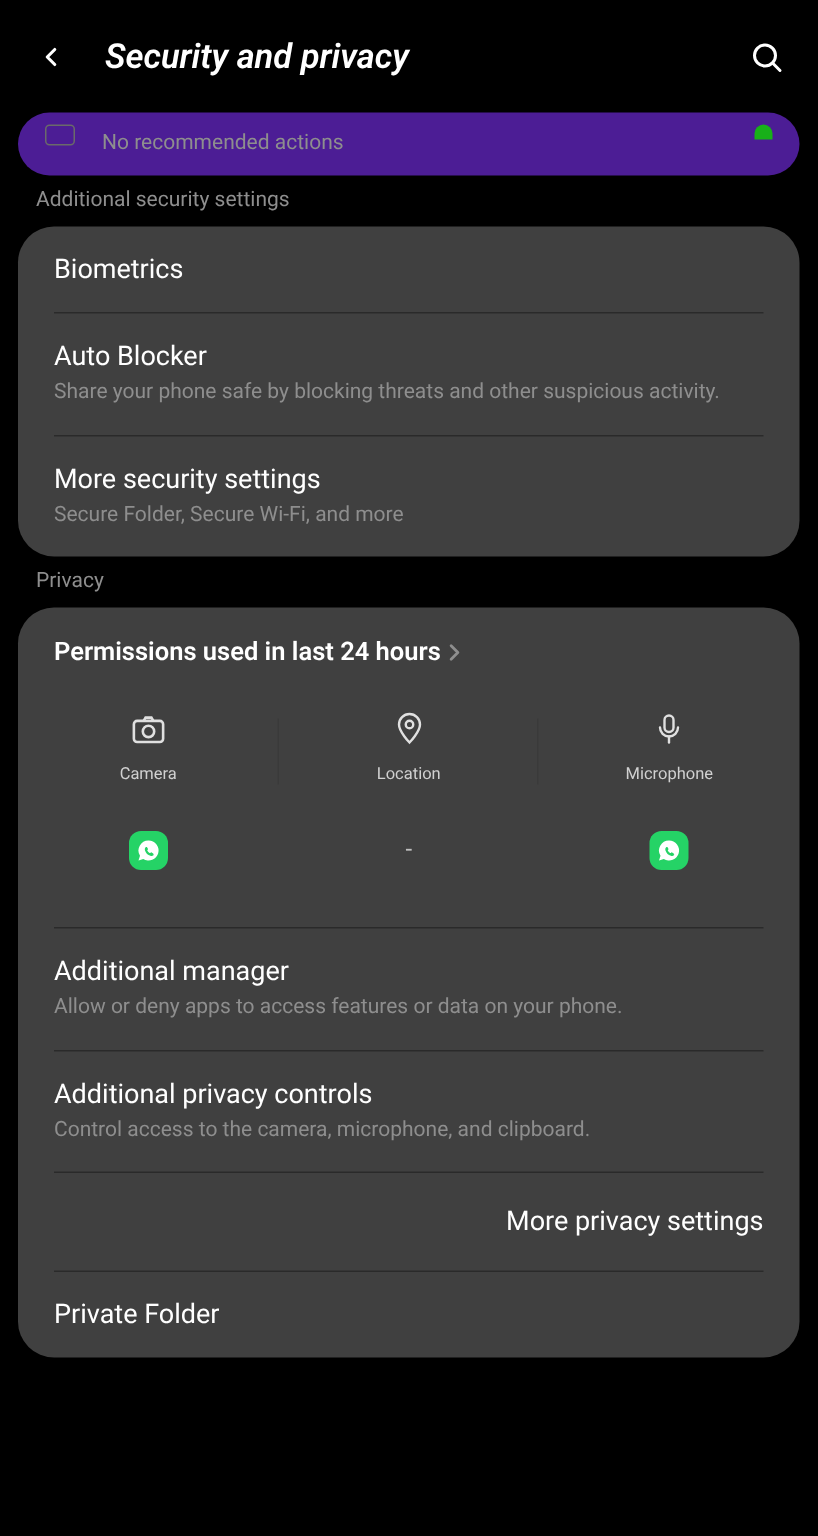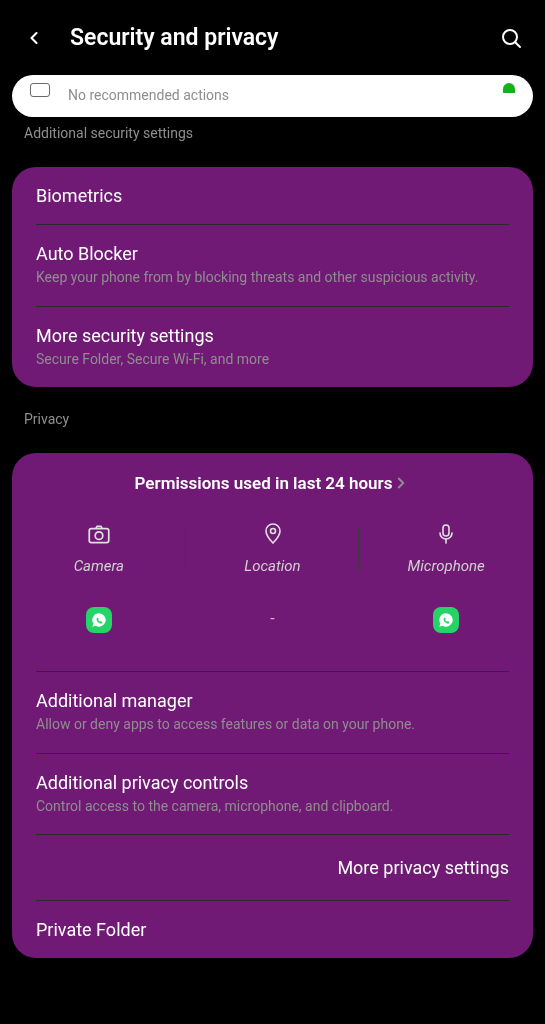--- a/index.html
+++ b/index.html
@@ -13,20 +13,21 @@
       height: 1024px;
       background: #000000;
       color: #ffffff;
       overflow: hidden;
     }
     .header {
       display: flex;
       align-items: center;
       padding: 24px 22px 24px 22px;
       gap: 24px;
+      font-style: italic;
     }
     .back-btn {
       width: 24px;
       height: 24px;
       display: flex;
       align-items: center;
       justify-content: center;
       cursor: pointer;
     }
     .header-title {
@@ -36,21 +37,21 @@
     }
     .search-btn {
       width: 24px;
       height: 24px;
       display: flex;
       align-items: center;
       justify-content: center;
       cursor: pointer;
     }
     .card-top {
-      background: #ffffff;
+      background: #4c1d95;
       border-radius: 24px;
       margin: 0 12px;
       padding: 12px 18px 14px 56px;
       position: relative;
     }
     .card-top-icon-placeholder {
       position: absolute;
       left: 18px;
       top: 8px;
       width: 20px;
@@ -70,23 +71,23 @@
     .subtext {
       color: #8e8e8e;
       font-size: 14px;
     }
     .section-header {
       font-size: 14px;
       color: #8e8e8e;
       padding: 8px 24px 10px 24px;
     }
     .card {
-      background: #701a75;
+      background: #404040;
       border-radius: 24px;
-      margin: 16px 12px;
+      margin: 0 12px;
       overflow: hidden;
     }
     .list-item {
       padding: 18px 24px;
     }
     .list-item-title {
       font-size: 18px;
       color: #ffffff;
       font-weight: 400;
     }
@@ -98,21 +99,21 @@
     }
     .divider {
       height: 1px;
       background: #2a2a2a;
       margin: 0 24px;
     }
     .perm-header {
       display: flex;
       align-items: center;
       padding: 20px 24px 14px 24px;
-      justify-content: center;
+      justify-content: flex-start;
     }
     .perm-header-title {
       font-size: 17px;
       font-weight: 600;
     }
     .perm-grid {
       display: flex;
       padding: 14px 0 24px 0;
     }
     .perm-col {
@@ -133,23 +134,22 @@
       background: #3a3a3a;
     }
     .perm-icon {
       width: 26px;
       height: 26px;
       display: flex;
       align-items: center;
       justify-content: center;
     }
     .perm-label {
-      font-size: 15px;
+      font-size: 11px;
       color: #d0d0d0;
-      font-style: italic;
     }
     .perm-apps {
       display: flex;
       gap: 8px;
       margin-top: 22px;
     }
     .whatsapp-icon {
       width: 26px;
       height: 26px;
       background: #25D366;
@@ -195,21 +195,21 @@
 
 <div class="section-header">Additional security settings</div>
 
 <div class="card">
   <div class="list-item">
     <div class="list-item-title">Biometrics</div>
   </div>
   <div class="divider"></div>
   <div class="list-item">
     <div class="list-item-title">Auto Blocker</div>
-    <div class="list-item-desc">Keep your phone from by blocking threats and other suspicious activity.</div>
+    <div class="list-item-desc">Share your phone safe by blocking threats and other suspicious activity.</div>
   </div>
   <div class="divider"></div>
   <div class="list-item">
     <div class="list-item-title">More security settings</div>
     <div class="list-item-desc">Secure Folder, Secure Wi-Fi, and more</div>
   </div>
 </div>
 
 <div class="section-header">Privacy</div>
 

